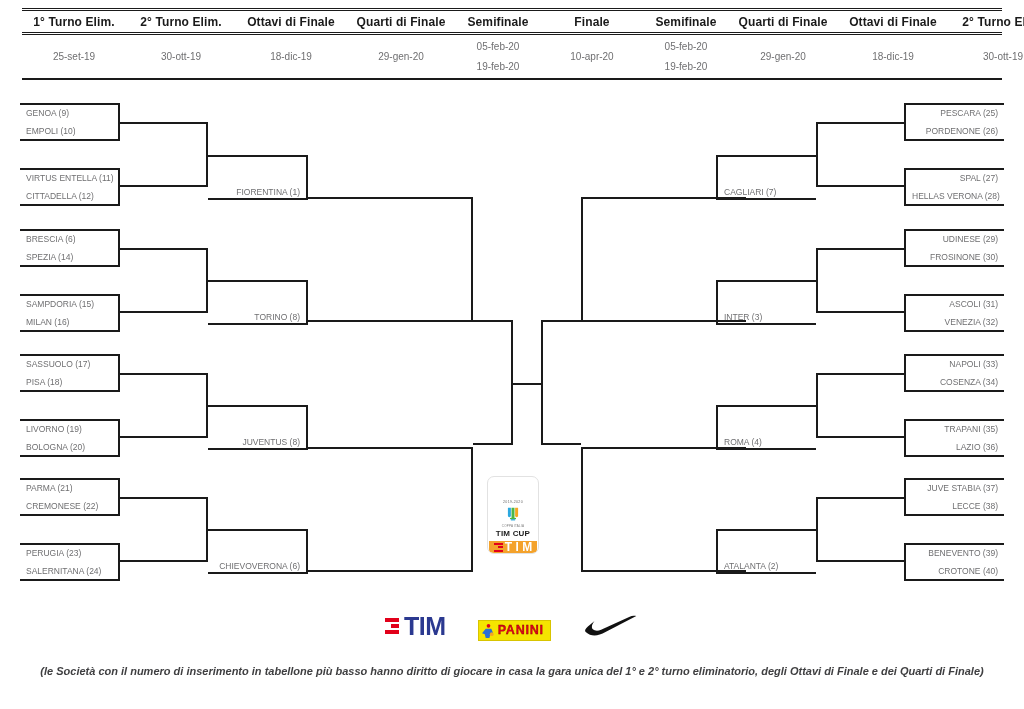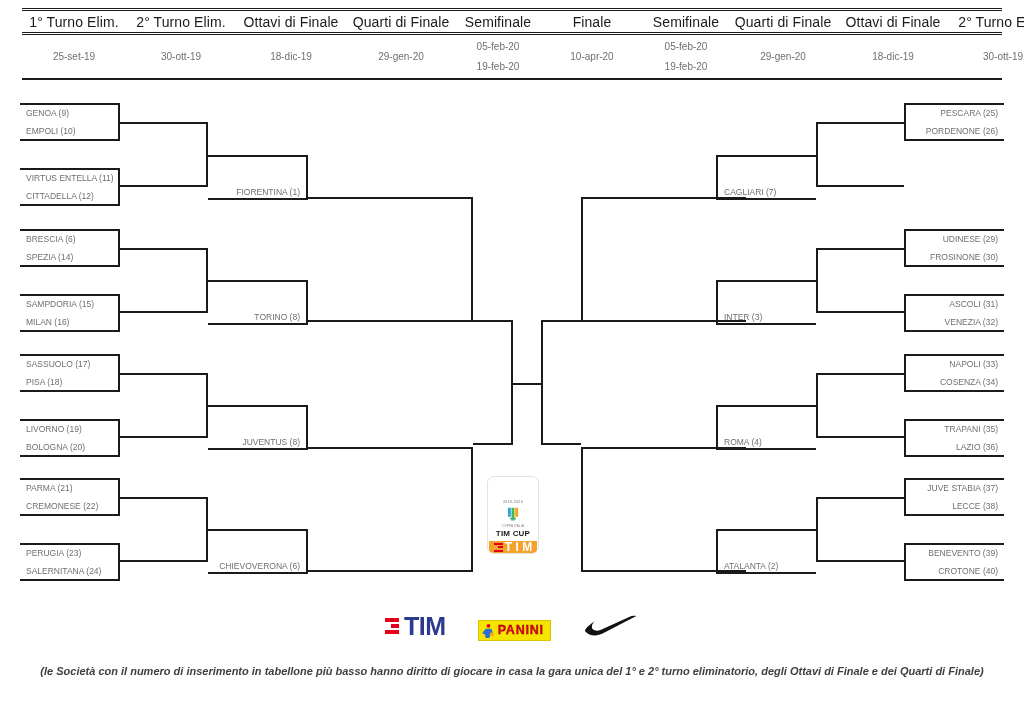--- a/index.html
+++ b/index.html
@@ -31,21 +31,21 @@
     height: 24px;
     border-bottom: 3px double #1a1a1a;
   }
   .rt-body { display: flex; width: 100%; flex: 1; }
   .rt-cell {
     display: flex; align-items: center; justify-content: center;
     text-align: center;
     flex: 0 0 auto;
   }
   .rt-head .rt-cell {
-    font-size: 14px; font-weight: normal; color: #1a1a1a;
+    font-size: 12px; font-weight: bold; color: #1a1a1a;
     letter-spacing: .1px;
   }
   .rt-body .rt-cell {
     flex-direction: column; justify-content: center;
     font-size: 10px; color: #6f6f71;
     gap: 10px;
   }
   .rt-body .rt-cell span { display: block; line-height: 1; }
 
   
@@ -303,20 +303,24 @@
     </div>
 
     <div class="wbox right" style="left:816px; top:122px; width:88px; height:65px;"></div>
     <div class="wbox right" style="left:816px; top:248px; width:88px; height:65px;"></div>
     <div class="wbox right" style="left:816px; top:373px; width:88px; height:65px;"></div>
     <div class="wbox right" style="left:816px; top:497px; width:88px; height:65px;"></div>
 
     <div class="mbox right" style="left:904px; top:103px; width:100px; height:38px;">
       <div class="team">PESCARA (25)</div>
       <div class="team">PORDENONE (26)</div>
+    </div>
+    <div class="mbox right" style="left:904px; top:168px; width:100px; height:38px;">
+      <div class="team">SPAL (27)</div>
+      <div class="team">HELLAS VERONA (28)</div>
     </div>
     <div class="mbox right" style="left:904px; top:229px; width:100px; height:38px;">
       <div class="team">UDINESE (29)</div>
       <div class="team">FROSINONE (30)</div>
     </div>
     <div class="mbox right" style="left:904px; top:294px; width:100px; height:38px;">
       <div class="team">ASCOLI (31)</div>
       <div class="team">VENEZIA (32)</div>
     </div>
     <div class="mbox right" style="left:904px; top:354px; width:100px; height:38px;">

